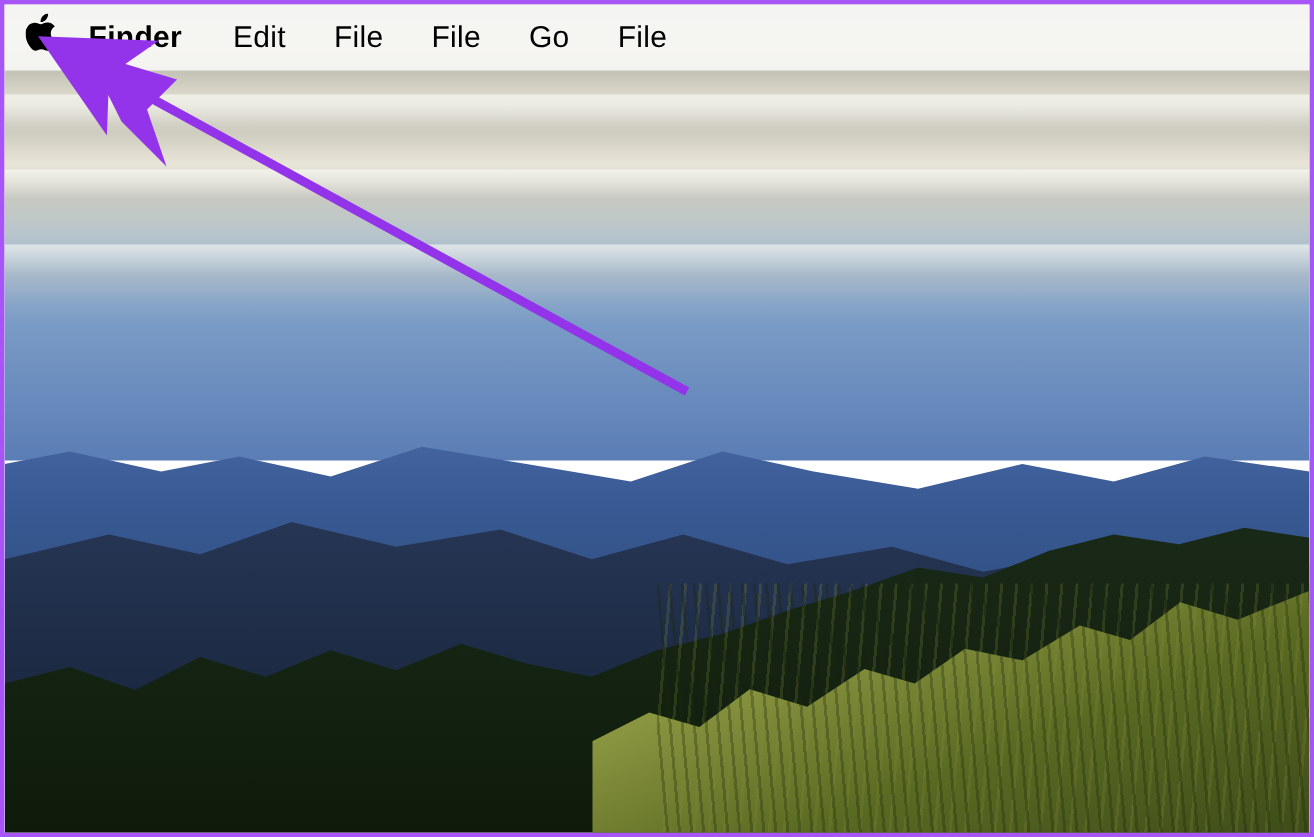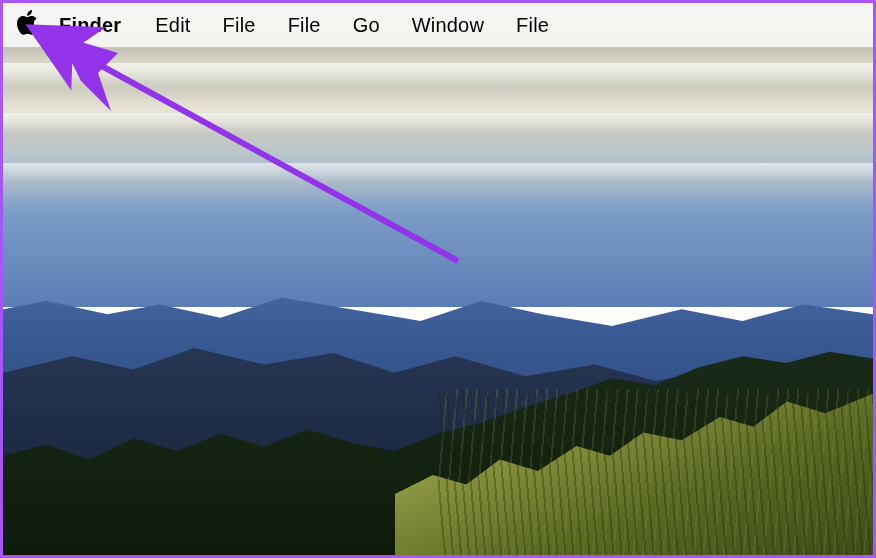--- a/index.html
+++ b/index.html
@@ -178,21 +178,20 @@
       <svg viewBox="0 0 170 200" xmlns="http://www.w3.org/2000/svg">
         <path d="M150.9 66.3c-1.1.9-20.6 11.6-20.6 36.1 0 28.3 24.8 38.3 25.6 38.6-.1.6-3.9 13.7-13.1 27-8.2 11.7-16.7 23.4-29.7 23.4-13 0-16.3-7.5-31.3-7.5-14.6 0-19.8 7.8-31.7 7.8-11.9 0-20.1-10.8-29.6-24.1C9.3 151.7 0 127.1 0 103.8 0 66.4 24.3 46.6 48.2 46.6c12.6 0 23.1 8.3 31 8.3 7.5 0 19.3-8.8 33.6-8.8 5.4 0 24.9.5 38.1 20.2zM106.3 30.3c5.9-7 10.1-16.8 10.1-26.6 0-1.4-.1-2.7-.4-3.8-9.6.4-21.1 6.4-28 14.4-5.4 6.2-10.5 15.9-10.5 25.8 0 1.5.3 3 .4 3.5.6.1 1.6.2 2.6.2 8.7 0 19.5-5.8 25.8-13.5z"></path>
       </svg>
     </span>
   </div>
   <div class="menu-item app-name">Finder</div>
   <div class="menu-item">Edit</div>
   <div class="menu-item">File</div>
   <div class="menu-item">File</div>
   <div class="menu-item">Go</div>
-  <div class="menu-item">Window</div>
   <div class="menu-item">File</div>
 </div>
 
 <svg class="annotation-arrow" width="876" height="558">
   <defs>
     <marker id="arrowhead" markerWidth="12" markerHeight="12" refX="2" refY="6" orient="auto">
       <polygon points="0 0, 12 6, 0 12, 3 6" fill="#9333ea"></polygon>
     </marker>
   </defs>
   <line x1="455" y1="258" x2="75" y2="50" stroke="#9333ea" stroke-width="6" marker-end="url(#arrowhead)"></line>

